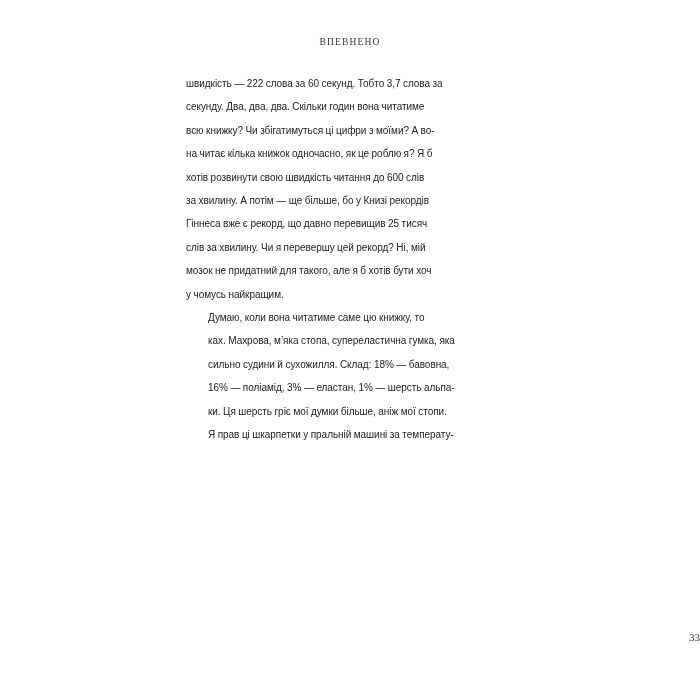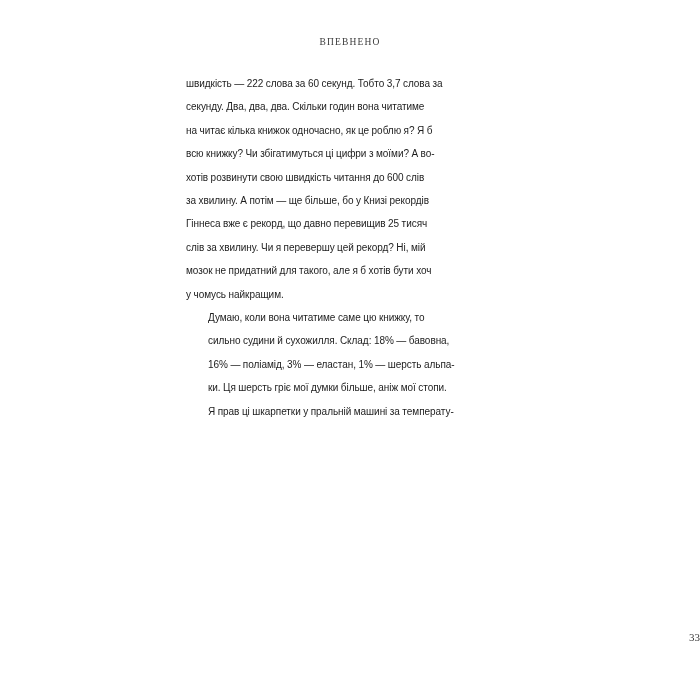--- a/index.html
+++ b/index.html
@@ -86,32 +86,33 @@
 <body>
 
 <div class="page" style="background: rgb(255, 255, 255);">
 
   <div class="running-head">ВПЕВНЕНО</div>
 
   <div class="text-block">
     <p class="para" style="color: rgb(28, 28, 28);">
       <span class="ln" style="text-indent: 0px;">швидкість — 222 слова за 60 секунд. Тобто 3,7 слова за</span>
       <span class="ln">секунду. Два, два, два. Скільки годин вона читатиме</span>
+      <span class="ln">всю книжку? Чи збігатимуться ці цифри з моїми? А во-</span>
       <span class="ln">на читає кілька книжок одночасно, як це роблю я? Я б</span>
-      <span class="ln">всю книжку? Чи збігатимуться ці цифри з моїми? А во-</span>
       <span class="ln">хотів розвинути свою швидкість читання до 600 слів</span>
       <span class="ln">за хвилину. А потім — ще більше, бо у Книзі рекордів</span>
       <span class="ln">Гіннеса вже є рекорд, що давно перевищив 25 тисяч</span>
       <span class="ln">слів за хвилину. Чи я перевершу цей рекорд? Ні, мій</span>
       <span class="ln">мозок не придатний для такого, але я б хотів бути хоч</span>
       <span class="ln">у чомусь найкращим.</span>
     </p>
 
     <p class="para" style="color: rgb(28, 28, 28);">
       <span class="ln" style="text-indent: 22px;">Думаю, коли вона читатиме саме цю книжку, то</span>
+      <span class="ln">ках. Махрова, м’яка стопа, суперeластична гумка, яка</span>
       <span class="ln">сильно судини й сухожилля. Склад: 18% — бавовна,</span>
       <span class="ln">16% — поліамід, 3% — еластан, 1% — шерсть альпа-</span>
       <span class="ln">ки. Ця шерсть гріє мої думки більше, аніж мої стопи.</span>
       <span class="ln">Я прав ці шкарпетки у пральній машині за температу-</span>
 
     </p>
 
   </div>
 
   <div class="folio">33</div>

